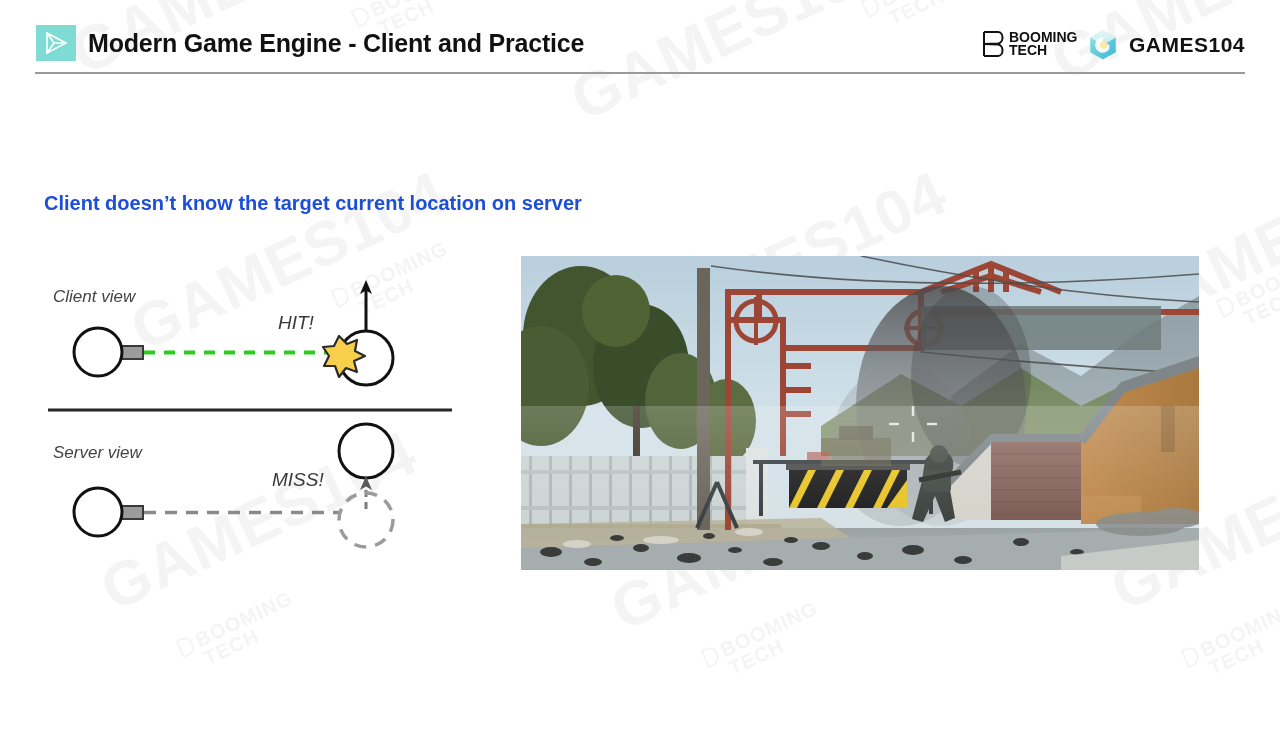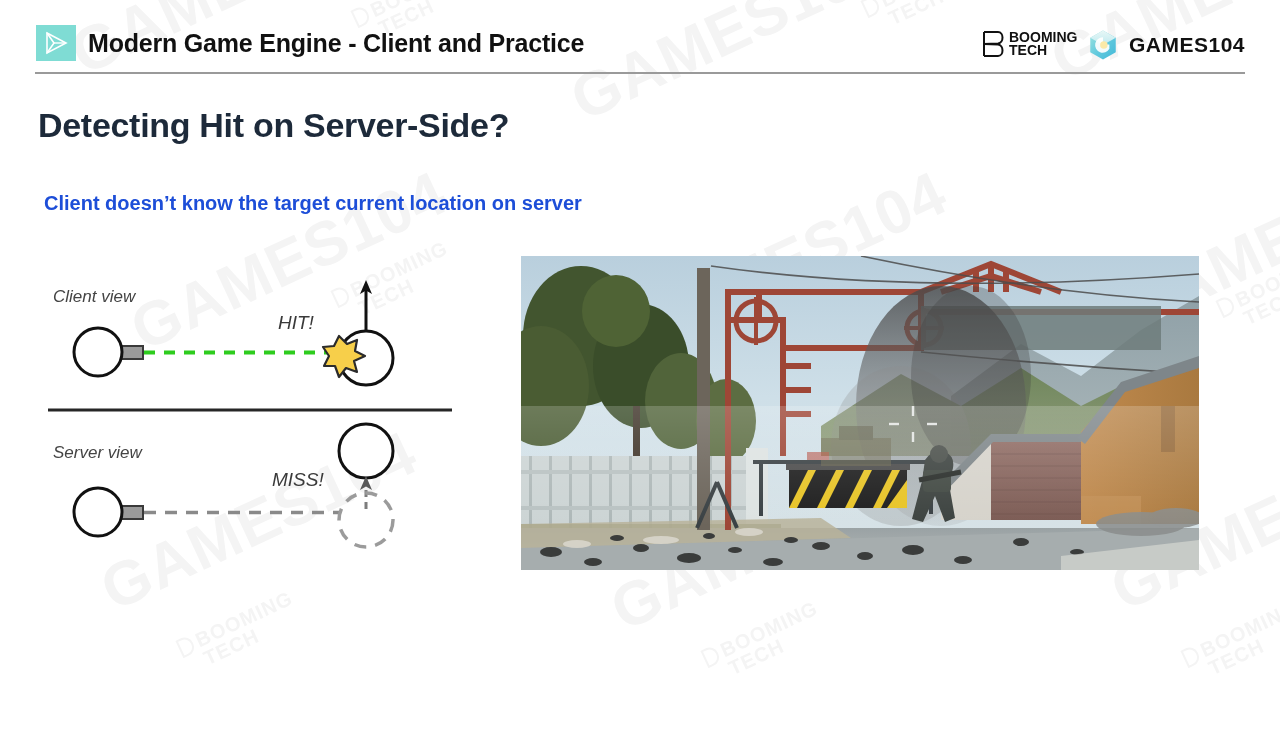--- a/index.html
+++ b/index.html
@@ -201,21 +201,20 @@
         </defs>
         <path d="M20 3 L35 11.5 L35 28.5 L20 37 L5 28.5 L5 11.5 Z" fill="url(#cg)"></path>
         <path d="M20 3 L35 11.5 L20 20 L5 11.5 Z" fill="url(#cg2)"></path>
         <path d="M20 11 A9 9 0 1 0 27.5 24.5 L27.5 19.5 L20 19.5" fill="#ffffff" opacity="0.92"></path>
         <circle cx="21" cy="20" r="4.4" fill="#fbe9a8"></circle>
       </svg>
       <div class="games-word">GAMES104</div>
     </div>
   </div>
 
-  <div class="slide-title">Detecting Hit on Server-Side?</div>
   <div class="slide-subtitle">Client doesn’t know the target current location on server</div>
 
   <div class="diagram">
     <svg width="440" height="300" viewBox="0 0 440 300">
 
       <text x="13" y="40" font-family="Liberation Sans, sans-serif" font-size="17" fill="#444">Client view</text>
 
       <rect x="78" y="84" width="25" height="13" fill="#9b9b9b" stroke="#3a3a3a" stroke-width="2"></rect>
 
       <circle cx="58" cy="90" r="24" fill="#ffffff" stroke="#111111" stroke-width="3"></circle>

